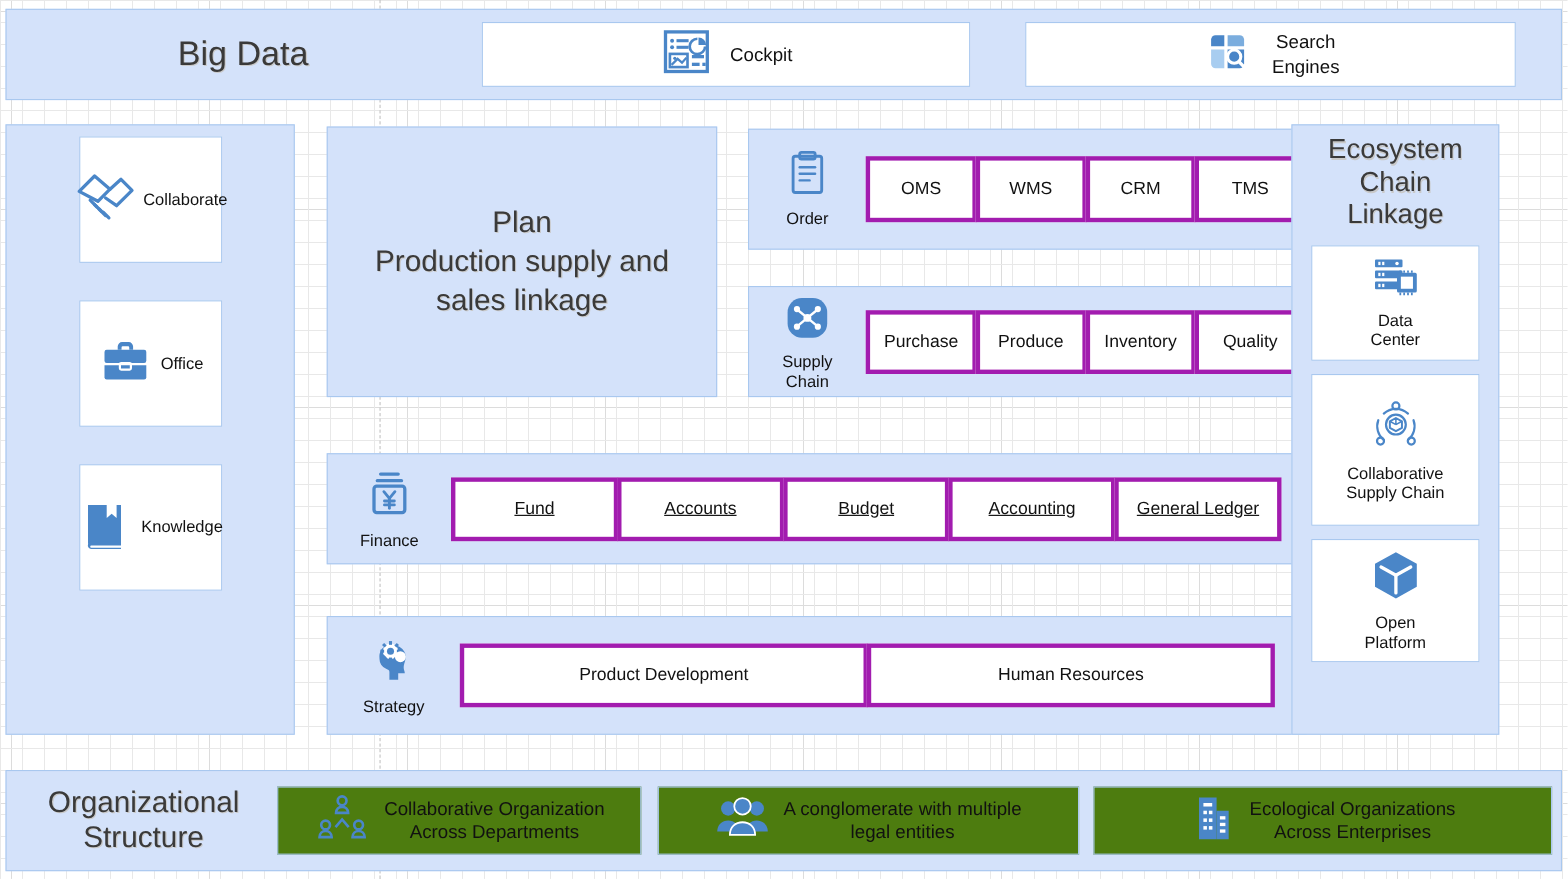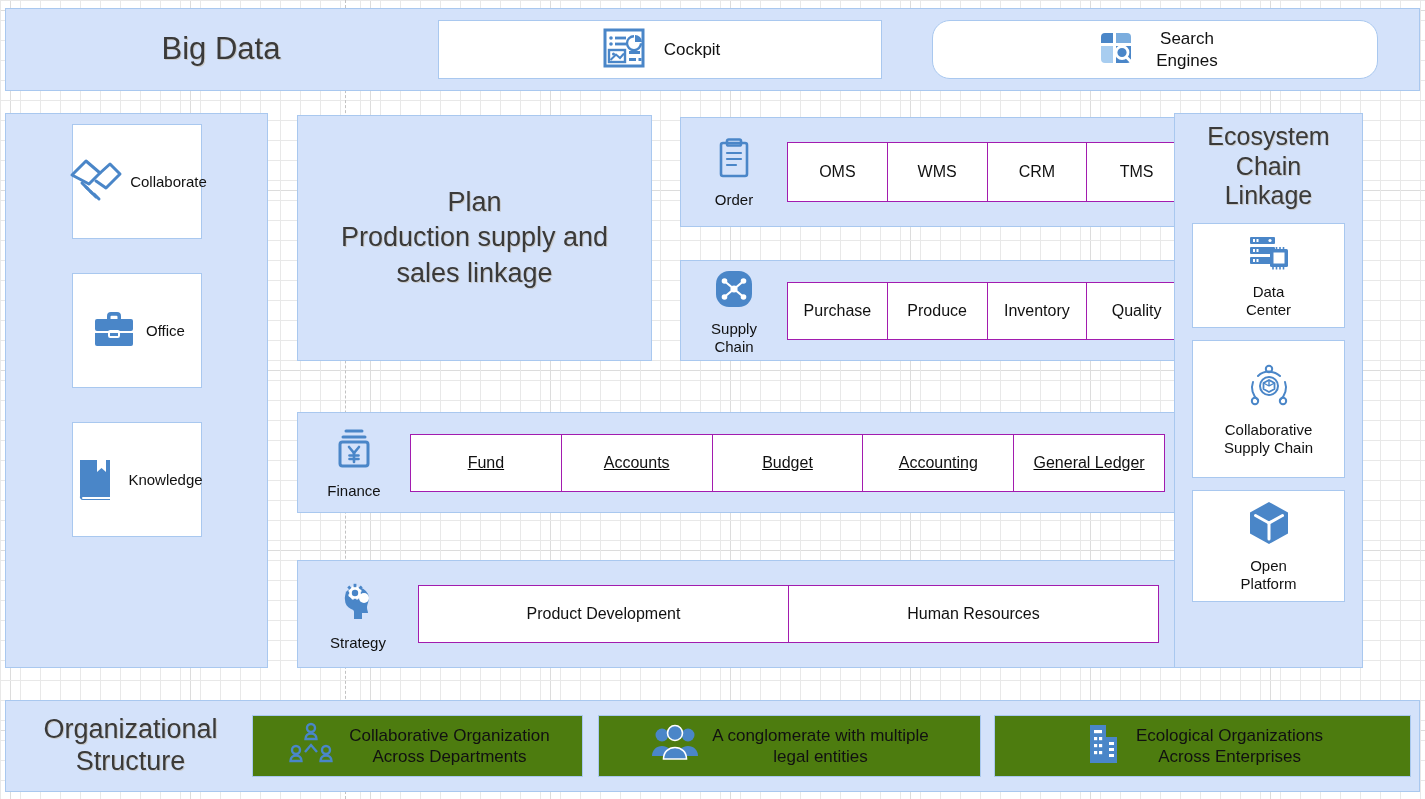--- a/index.html
+++ b/index.html
@@ -71,21 +71,21 @@
   .top-card {
     height: 59px;
     display: flex;
     align-items: center;
     justify-content: center;
     gap: 16px;
     background: #fff;
     border: 1px solid #a9c8ef;
   }
   #cockpit-card { width: 444px; margin-left: 2px; }
-  #search-card { width: 446px; margin-left: 50px; border-radius: 18px; }
+  #search-card { width: 446px; margin-left: 50px; }
   .top-card .label {
     font-size: 17px; color: #111; text-align: center; line-height: 1.25;
   }
 
   
   #left-panel {
     left: 5px; top: 113px; width: 263px; height: 555px;
     padding-top: 10px;
   }
   #left-panel .section-title { font-size: 27px; margin-bottom: 10px; }
@@ -123,21 +123,21 @@
   }
   .row-icon {
     flex: 0 0 auto;
     display: flex; flex-direction: column; align-items: center; justify-content: center;
     gap: 3px;
   }
   .row-icon .label { font-size: 15px; color: #111; text-align: center; line-height: 1.18; }
   .chip-group { display: flex; flex: 1 1 auto; }
   .chip {
     background: #fff;
-    border: 1px solid #a21caf;
+    border: 4px solid #a21caf;
     margin-left: -1px;
     display: flex; align-items: center; justify-content: center;
     font-size: 16px; color: #111;
     text-align: center;
   }
   .chip:first-child { margin-left: 0; }
 
   #order-panel { left: 680px; top: 117px; width: 508px; height: 110px; }
   #order-panel .row-icon { width: 106px; }
   #order-panel .chip-group { height: 60px; }

